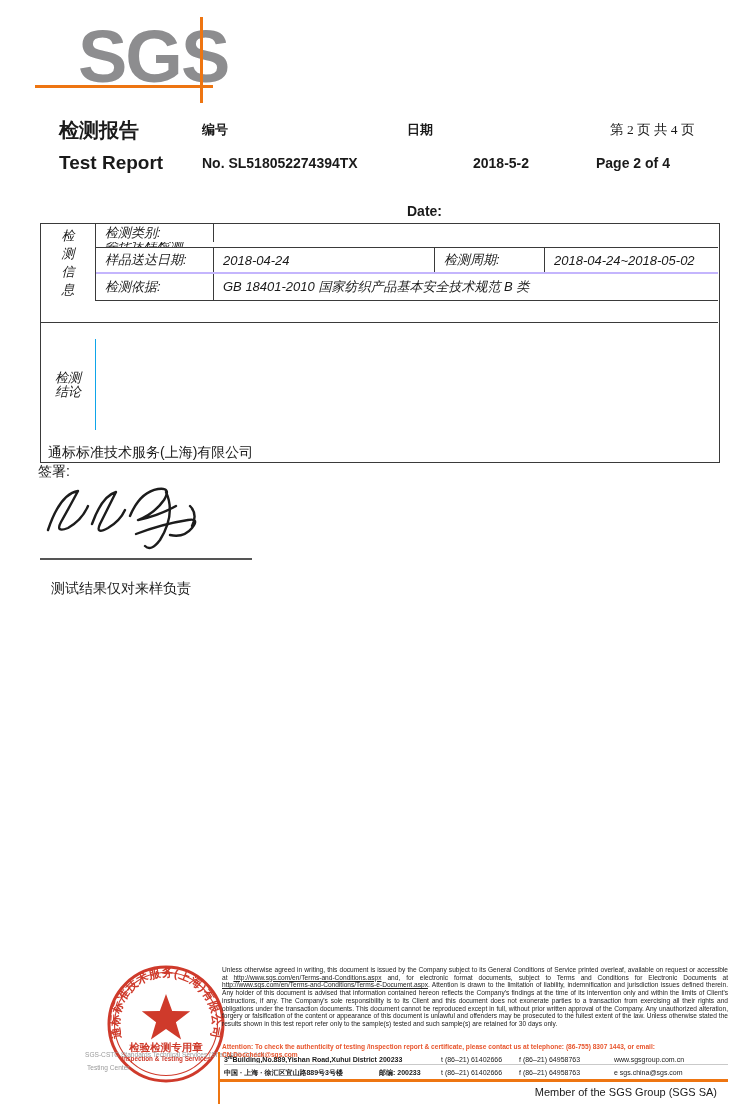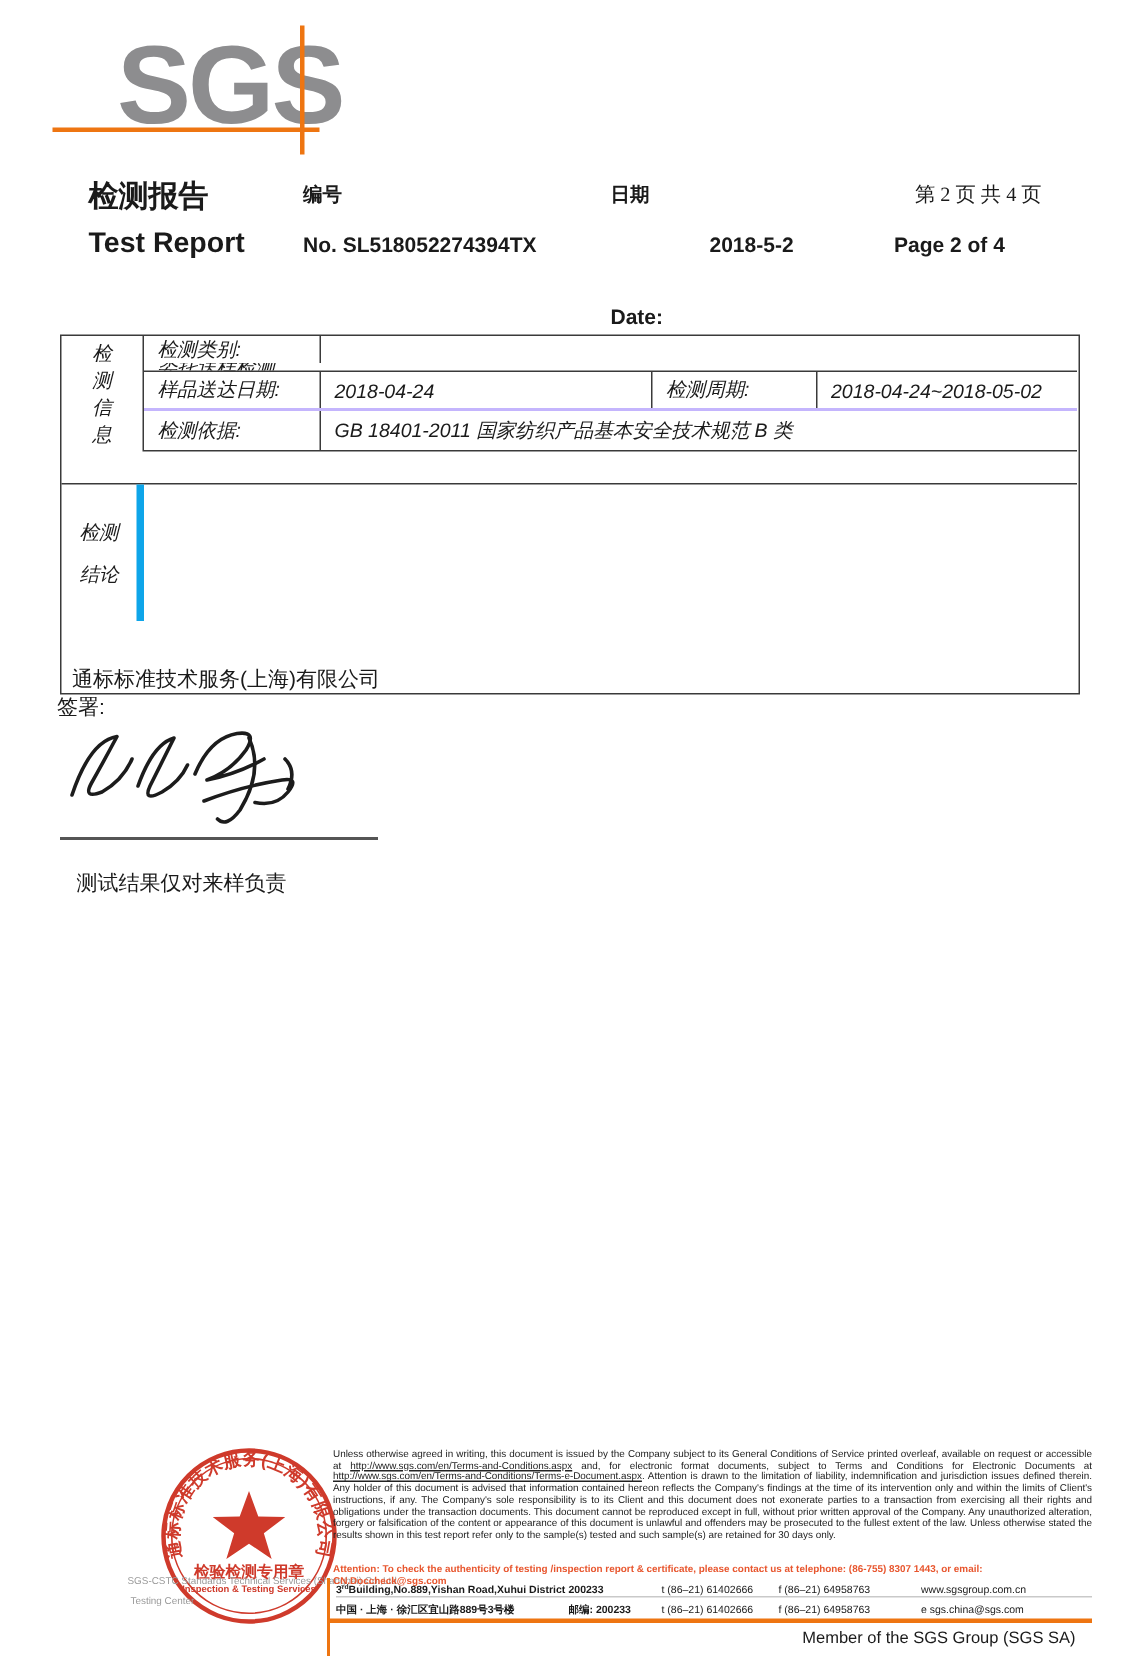--- a/index.html
+++ b/index.html
@@ -36,23 +36,23 @@
   .row1 { top:0; height:24px; border-bottom:1px solid #3a3a3a;flex-direction:column; }
   .row2 { top:24px; height:26px; border-bottom:2px solid #c4b5fd; }
   .row3 { top:50px; height:27px; border-bottom:1px solid #3a3a3a; }
   .cell { display:flex; align-items:center; padding-left:9px; white-space:nowrap; overflow:hidden; }
   .c-label { width:118px; border-right:1px solid #3a3a3a; }
   .c-val1 { width:221px; border-right:1px solid #3a3a3a; }
   .c-label2 { width:110px; border-right:1px solid #3a3a3a; }
   .c-val2 { flex:1; }
   .c-wide { flex:1; }
   .blankrow { position:absolute; left:0; top:77px; width:677px; height:22px; border-bottom:1px solid #3a3a3a; }
-  .concl-label { position:absolute; left:0; top:99px; width:55px; height:91px;
-                 border-right:5px solid #0ea5e9; display:flex; align-items:center; justify-content:center;
-                 text-align:center; line-height:28px; }
+  .concl-label { position:absolute; left:0; top:115px; width:55px; height:91px;
+                 border-right:1px solid #0ea5e9; display:flex; align-items:center; justify-content:center;
+                 text-align:center; line-height:14px; }
   .concl-text { position:absolute; left:55px; top:99px; width:622px; height:91px;
                 display:flex; align-items:center; padding-left:12px; font-size:13.5px; }
 
   
   .sig-company { position:absolute; left:48px; top:444px; font-size:14px; }
   .sig-label { position:absolute; left:38px; top:463px; font-size:14px; }
   .sig-svg { position:absolute; left:40px; top:478px; }
   .sig-line { position:absolute; left:40px; top:558px; width:212px; height:2px; background:#555; }
   .sig-note { position:absolute; left:51px; top:580px; font-size:14px; }
 
@@ -110,21 +110,21 @@
       <div class="cell c-wide">委托送样检测</div>
     </div>
     <div class="row row2">
       <div class="cell c-label">样品送达日期:</div>
       <div class="cell c-val1">2018-04-24</div>
       <div class="cell c-label2">检测周期:</div>
       <div class="cell c-val2">2018-04-24~2018-05-02</div>
     </div>
     <div class="row row3">
       <div class="cell c-label">检测依据:</div>
-      <div class="cell c-wide">GB 18401-2011 国家纺织产品基本安全技术规范 B 类</div>
+      <div class="cell c-wide">GB 18401-2010 国家纺织产品基本安全技术规范 B 类</div>
     </div>
     <div class="blankrow"></div>
     <div class="concl-label">
       <span style="display:block;width:30px;">检测 结论</span>
     </div>
   </div>
 
   <div class="sig-company">通标标准技术服务(上海)有限公司</div>
   <div class="sig-label">签署:</div>
   <svg class="sig-svg" width="210" height="78" viewBox="0 0 210 78">

